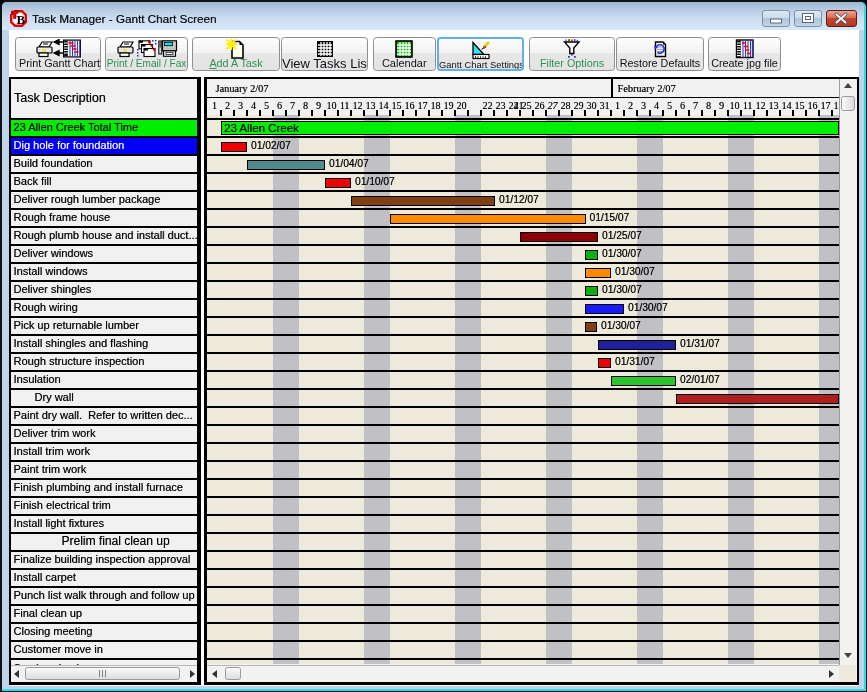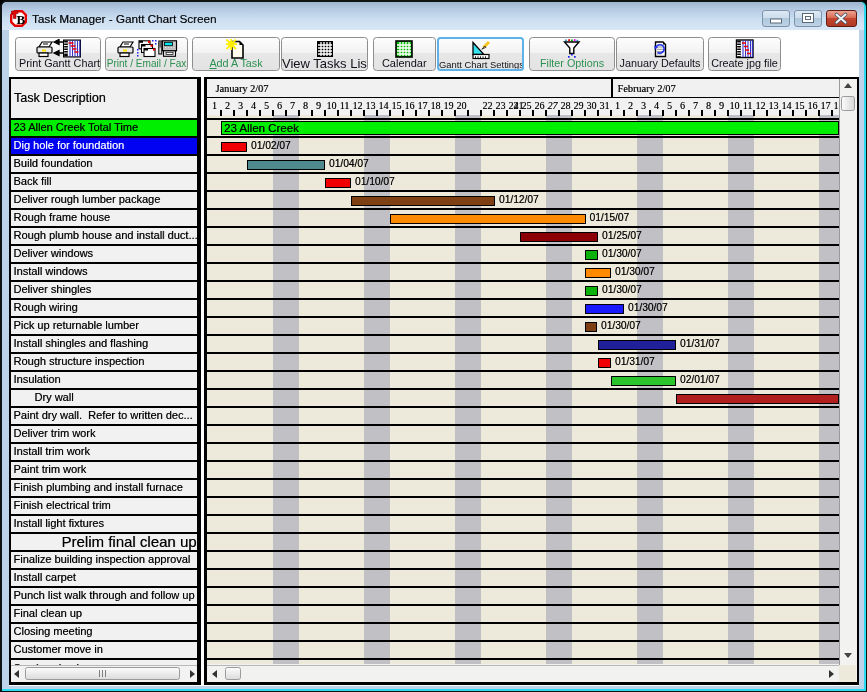--- a/index.html
+++ b/index.html
@@ -236,21 +236,21 @@
 <g stroke="#888" stroke-width="0.9">
           <line x1="7" y1="8" x2="14" y2="8"></line>
           <line x1="7" y1="10.3" x2="14" y2="10.3"></line>
           <line x1="7" y1="12.6" x2="14" y2="12.6"></line>
           <line x1="7" y1="14.9" x2="12" y2="14.9"></line>
         </g>
 <path d="M6 8.5 a4.2 4.2 0 1 1 1.5 4.8" fill="none" stroke="#2233ee" stroke-width="1.6"></path>
 <polygon points="4.2,6.5 8,8.3 4.6,10.6" fill="#2233ee"></polygon>
       </svg>
     </div>
-    <div style="font-size:10.8px;color:#101019;line-height:11px;white-space:nowrap;">January Defaults</div>
+    <div style="font-size:10.8px;color:#101019;line-height:11px;white-space:nowrap;">Restore Defaults</div>
   </div>
 <div class="a" style="left:708px;top:37px;width:73px;height:34px;box-sizing:border-box;border:1px solid #8e8e8e;border-radius:3.5px;background:linear-gradient(180deg,#fdfdfd 0%,#f2f2f2 46%,#e7e7e7 47%,#e3e3e3 100%);text-align:center;overflow:hidden;">
     <div style="margin-top:1.5px;height:18.5px;display:flex;align-items:center;justify-content:center;">
       <svg width="20" height="20" viewBox="0 0 20 20" style="display:block;margin:0 auto;">
 <rect x="1.5" y="1" width="16.5" height="17.5" fill="#fff" stroke="#000" stroke-width="1.4"></rect>
 <rect x="2.2" y="1.7" width="3.6" height="16.1" fill="#000"></rect>
 <g stroke="#fff" stroke-width="1">
           <line x1="2" y1="4" x2="5.8" y2="4"></line>
           <line x1="2" y1="6.5" x2="5.8" y2="6.5"></line>
           <line x1="2" y1="9" x2="5.8" y2="9"></line>
@@ -365,21 +365,21 @@
 <div class="a" style="left:11px;top:495.5px;width:186px;height:2px;background:#000;"></div>
 <div class="a" style="left:11px;top:497.5px;width:186px;height:16.0px;background:#f1f1f1;">
     <div class="lbl" style="left:2.5px;top:0px;line-height:15.5px;font-size:11px;color:#000;">Finish electrical trim</div>
   </div>
 <div class="a" style="left:11px;top:513.5px;width:186px;height:2px;background:#000;"></div>
 <div class="a" style="left:11px;top:515.5px;width:186px;height:16.0px;background:#f1f1f1;">
     <div class="lbl" style="left:2.5px;top:0px;line-height:15.5px;font-size:11px;color:#000;">Install light fixtures</div>
   </div>
 <div class="a" style="left:11px;top:531.5px;width:186px;height:2px;background:#000;"></div>
 <div class="a" style="left:11px;top:533.5px;width:186px;height:16.0px;background:#f1f1f1;">
-    <div class="lbl" style="left:2.5px;top:0px;line-height:15.5px;font-size:15px;color:#000;padding-left:48px;">Prelim final clean up</div>
+    <div class="lbl" style="left:2.5px;top:0px;line-height:15.5px;font-size:12px;color:#000;padding-left:48px;">Prelim final clean up</div>
   </div>
 <div class="a" style="left:11px;top:549.5px;width:186px;height:2px;background:#000;"></div>
 <div class="a" style="left:11px;top:551.5px;width:186px;height:16.0px;background:#f1f1f1;">
     <div class="lbl" style="left:2.5px;top:0px;line-height:15.5px;font-size:11px;color:#000;">Finalize building inspection approval</div>
   </div>
 <div class="a" style="left:11px;top:567.5px;width:186px;height:2px;background:#000;"></div>
 <div class="a" style="left:11px;top:569.5px;width:186px;height:16.0px;background:#f1f1f1;">
     <div class="lbl" style="left:2.5px;top:0px;line-height:15.5px;font-size:11px;color:#000;">Install carpet</div>
   </div>
 <div class="a" style="left:11px;top:585.5px;width:186px;height:2px;background:#000;"></div>

